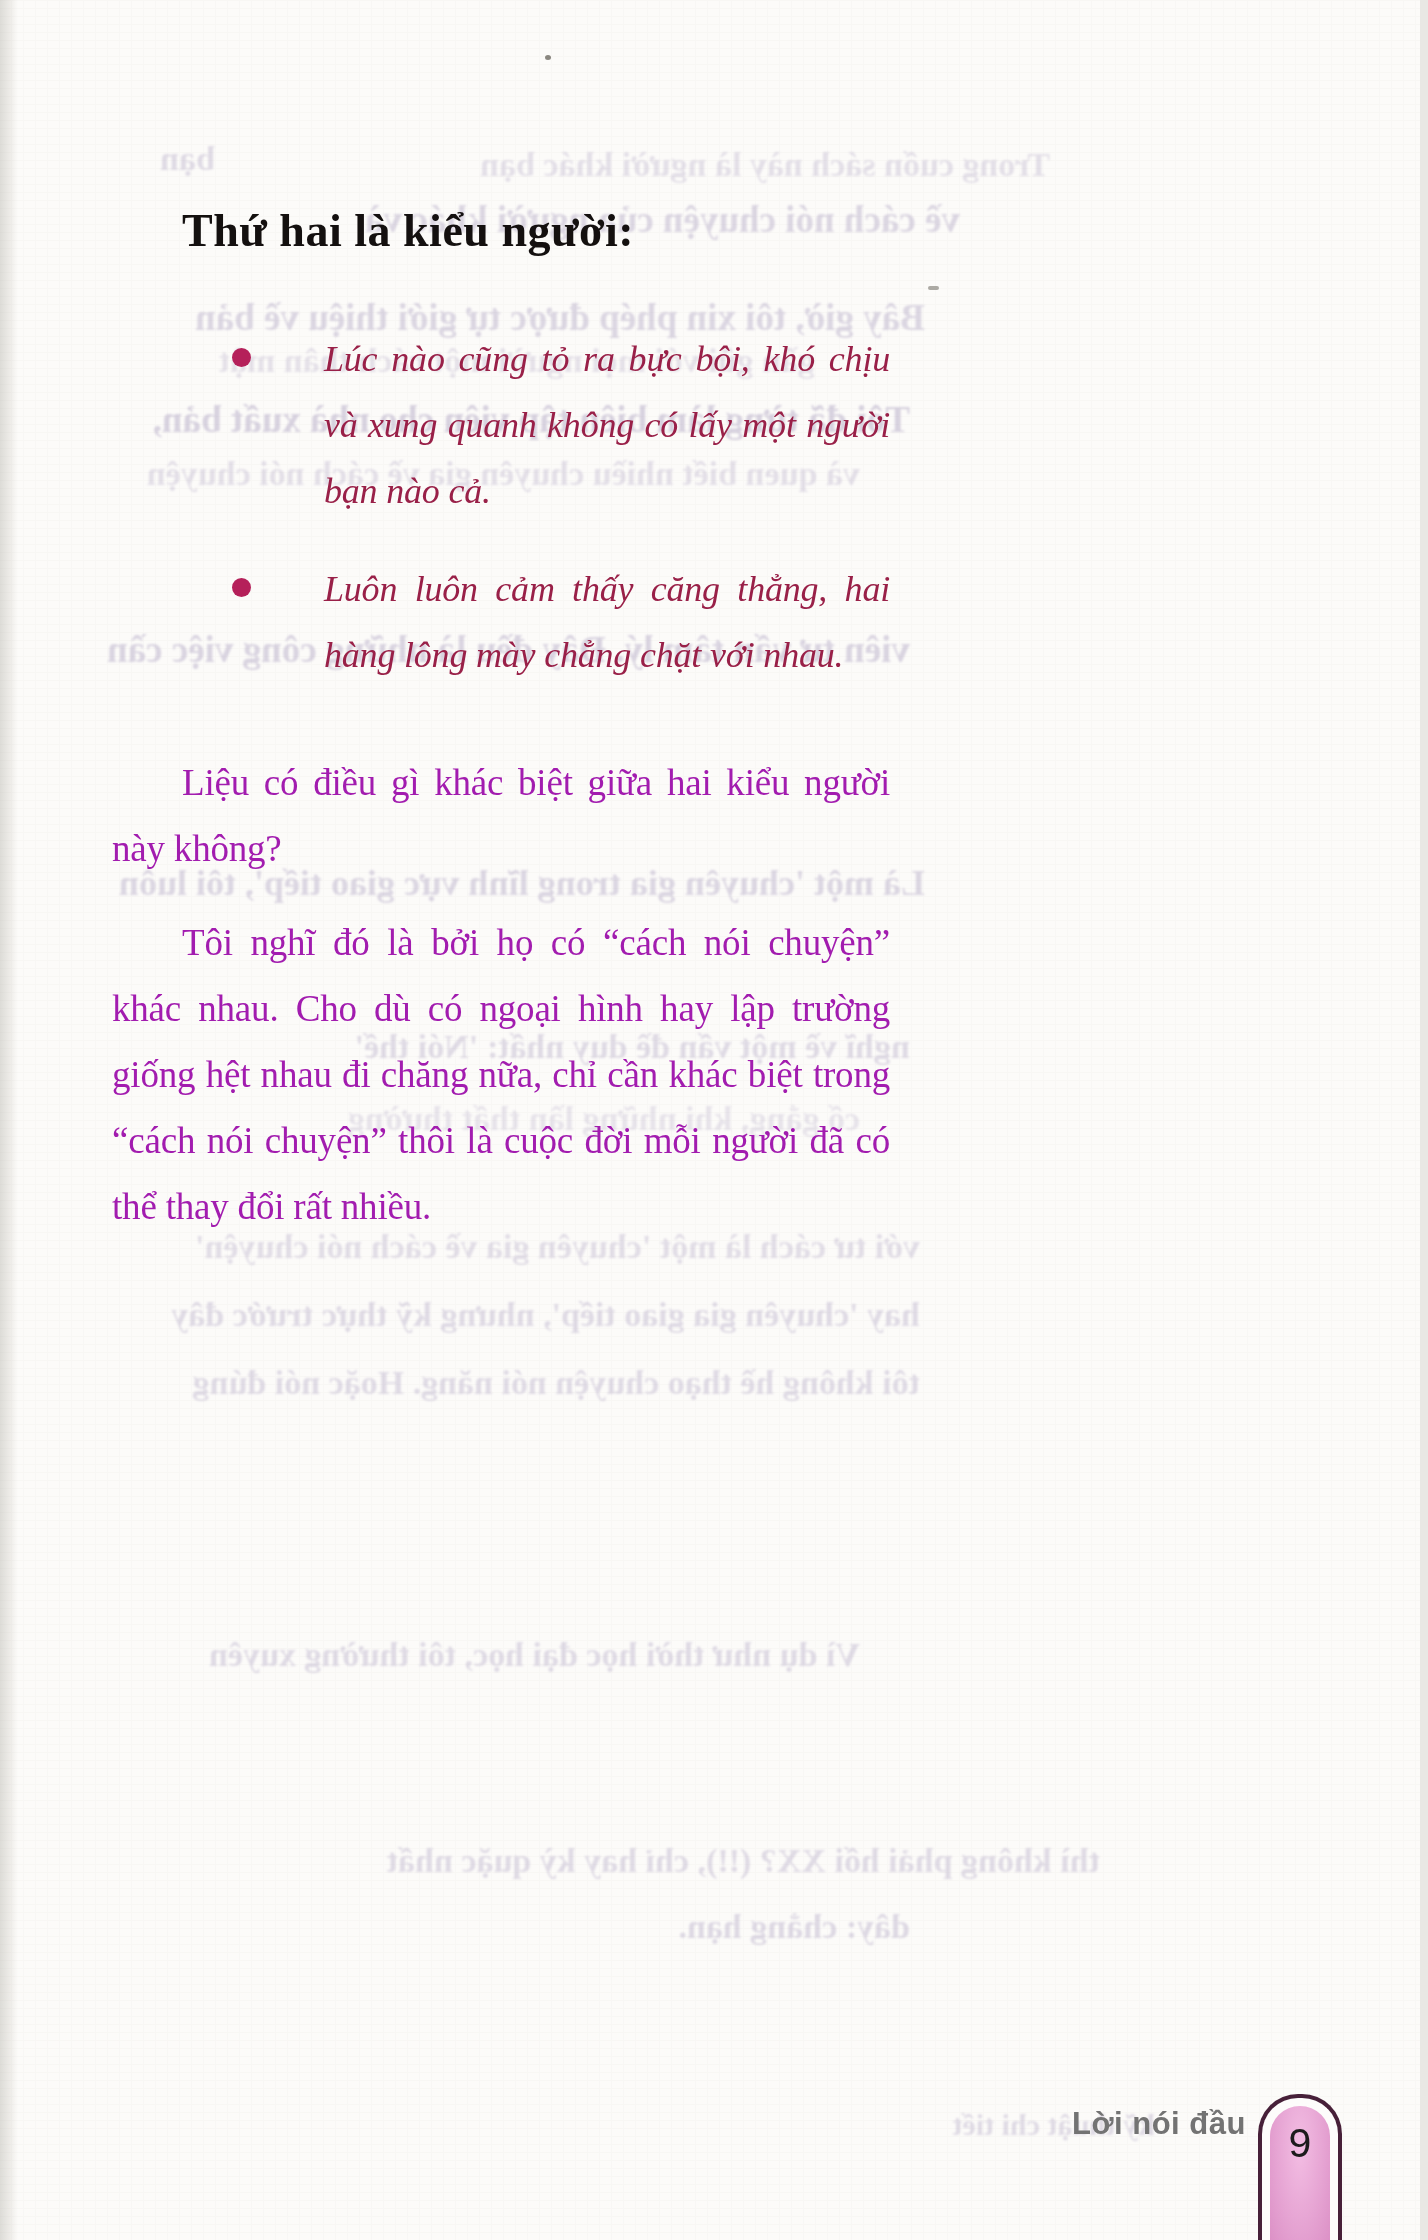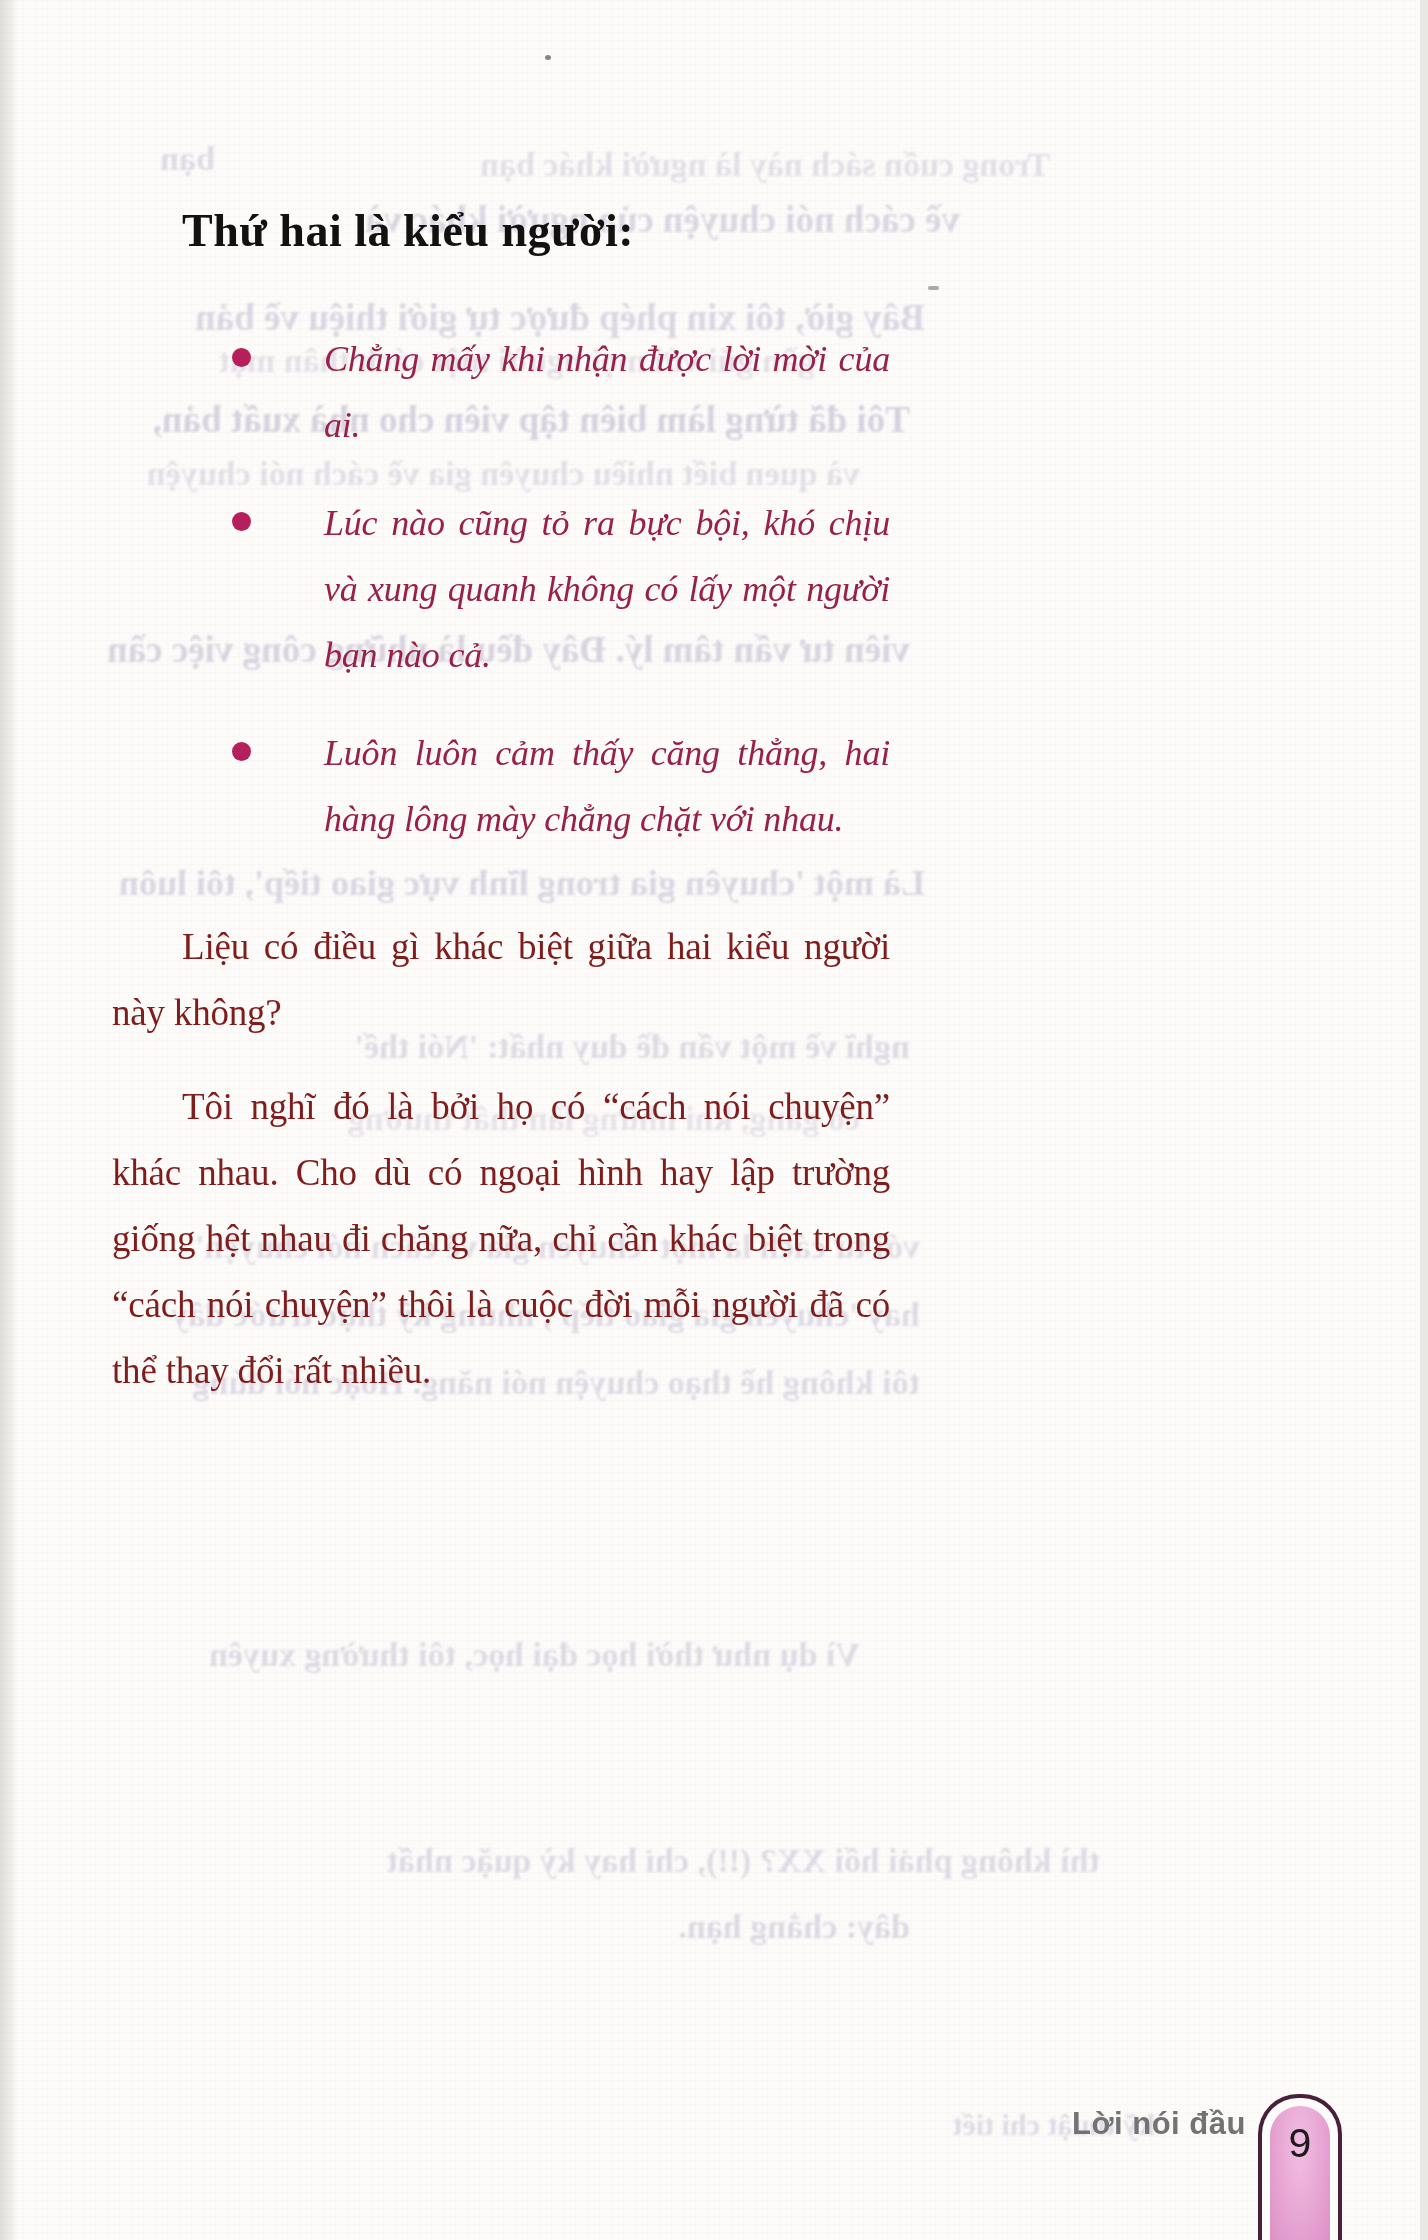--- a/index.html
+++ b/index.html
@@ -48,21 +48,21 @@
     color:var(--bullet-color,#992048);
     text-align:justify;letter-spacing:-.2px;
   }
   ul.bullets li:first-child{margin-top:0;}
   ul.bullets li .dot{
     position:absolute;left:120px;top:22px;width:19px;height:19px;border-radius:50%;
     background:var(--dot-color,#b5205a);
   }
   .paras{margin-top:62px;}
   .paras p{
-    margin:28px 0 0 0;font-size:37px;line-height:66px;color:#7f1d1d;
+    margin:28px 0 0 0;font-size:37px;line-height:66px;color:#a21caf;
     text-align:justify;text-indent:70px;letter-spacing:-.2px;
   }
   .paras p:first-child{margin-top:0;}
 
   
   .footer-label{
     position:absolute;left:1072px;top:2106px;
     font-family:"Liberation Sans", sans-serif;font-weight:bold;
     font-size:31px;color:#737373;letter-spacing:.5px;
   }
@@ -110,24 +110,20 @@
       <span style="top: 1908px; left: 600px; width: 310px; font-size: 34px; opacity: 0.32;">dây: chẳng hạn.</span>
       <span style="top: 2108px; left: 905px; width: 250px; font-size: 30px; opacity: 0.3;">kỹ thuật chi tiết</span>
     </div>
 
   <div class="content">
     <h1 class="heading">Thứ hai là kiểu người:</h1>
 
     <ul class="bullets">
         <li>
         <span class="dot"></span>
-        <span>Chẳng mấy khi nhận được lời mời của ai.</span>
-      </li>
-        <li>
-        <span class="dot"></span>
         <span>Lúc nào cũng tỏ ra bực bội, khó chịu và xung quanh không có lấy một người bạn nào cả.</span>
       </li>
         <li>
         <span class="dot"></span>
         <span>Luôn luôn cảm thấy căng thẳng, hai hàng lông mày chẳng chặt với nhau.</span>
       </li>
       </ul>
 
     <div class="paras">
         <p>Liệu có điều gì khác biệt giữa hai kiểu người này không?</p>

